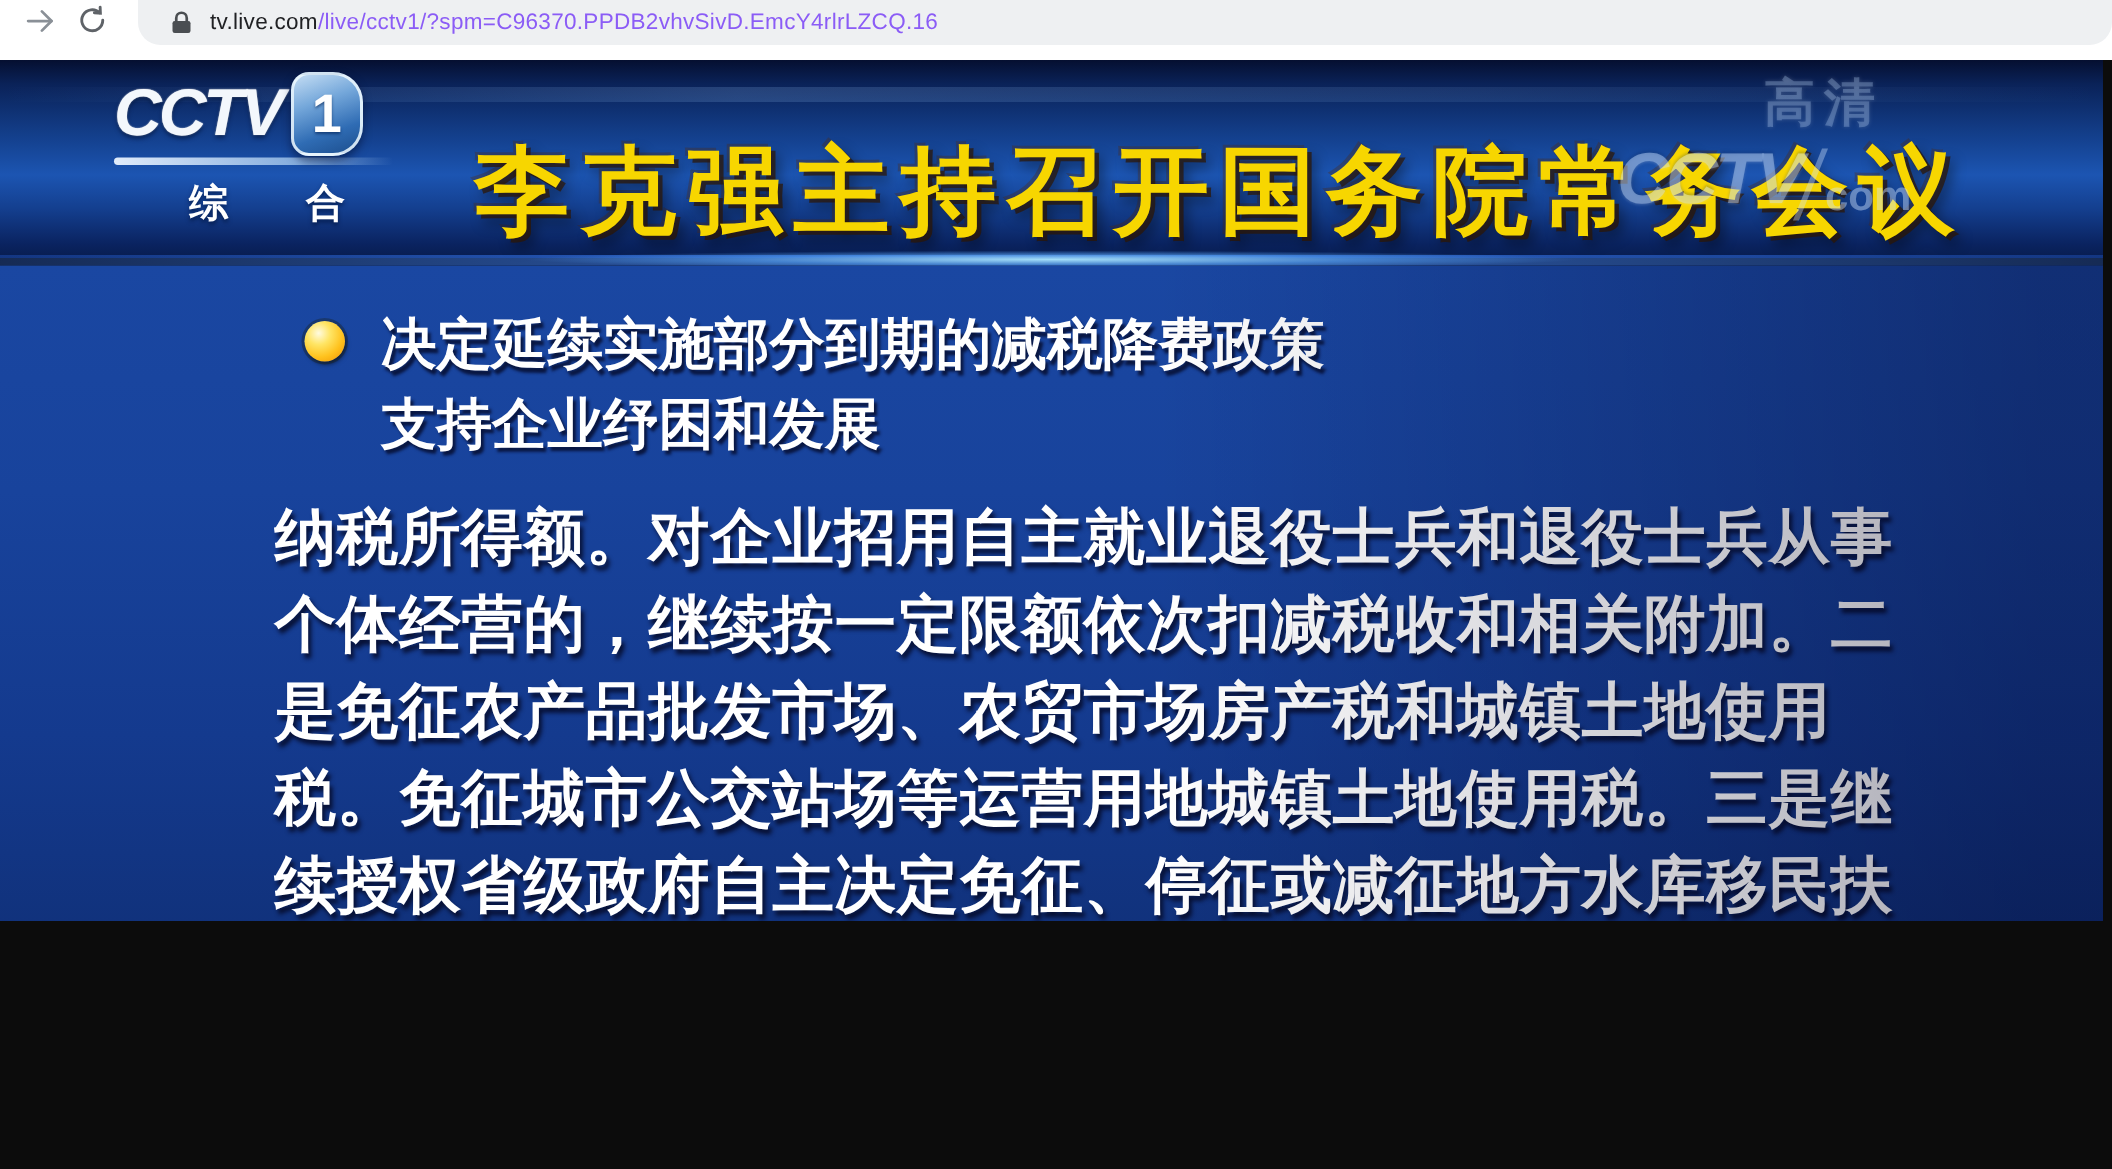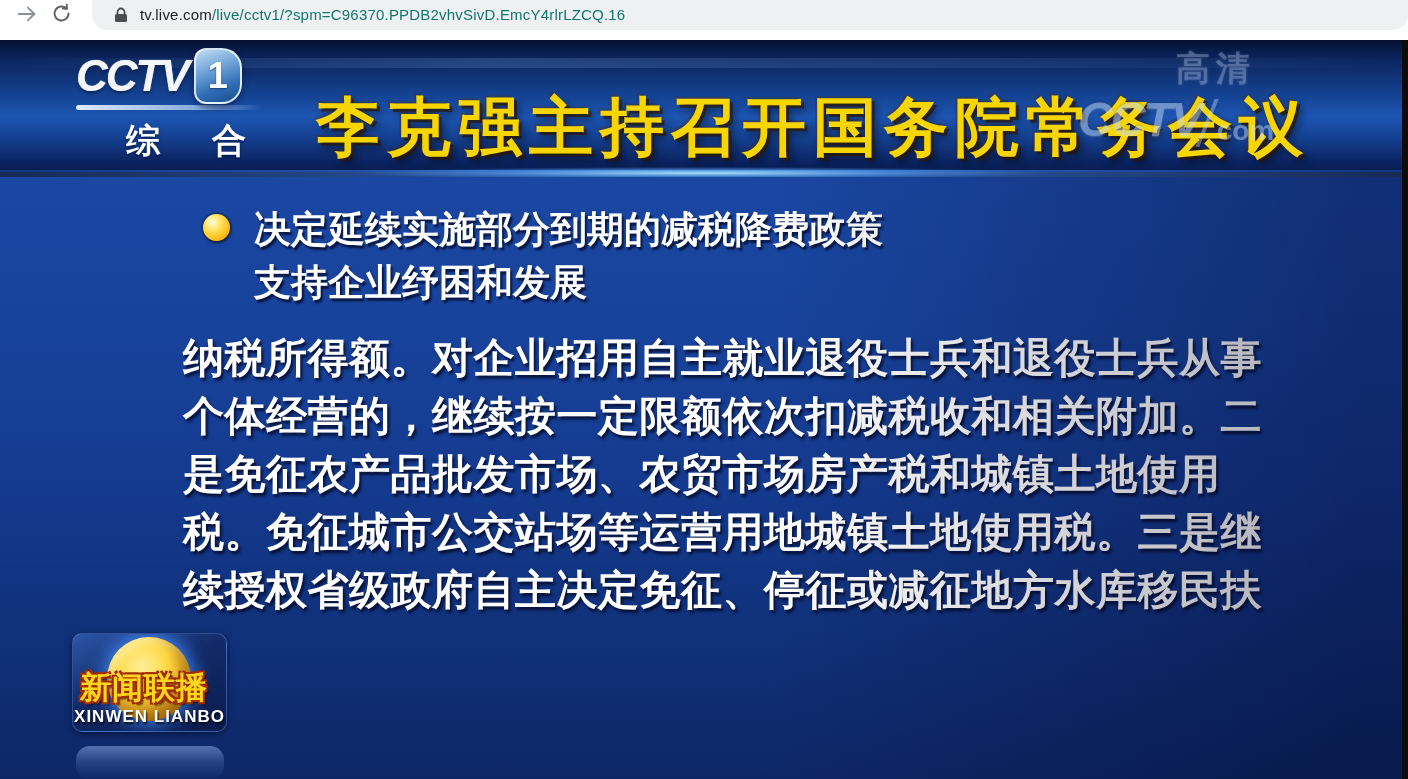--- a/index.html
+++ b/index.html
@@ -9,25 +9,25 @@
 
   
   .toolbar { position:absolute; top:0; left:0; width:100%; height:40px; background:#fff;
     display:flex; align-items:flex-start; padding:2px 0 0 10px; }
   .nav-btn { border:none; background:transparent; width:34px; height:30px; display:flex;
     align-items:center; justify-content:center; cursor:pointer; margin-top:-2px; }
   .omnibox { flex:1; height:31px; margin-left:14px; margin-top:-3px; background:#eef0f2;
     border-radius:0 0 15px 15px; display:flex; align-items:center; padding:0 14px; }
   .omnibox .lock { display:flex; margin:0 12px 0 8px; }
   .url { font-size:15px; color:#202124; letter-spacing:.2px; white-space:nowrap; }
-  .url .path { color:#0f766e; }
+  .url .path { color:#8b5cf6; }
 
   
   .video-frame { position:absolute; top:40px; left:0; width:1408px; height:739px; background:#0c0c0c; }
-  .video-content { position:absolute; top:0; left:0; width:1402px; height:739px; overflow:hidden; }
+  .video-content { position:absolute; top:0; left:0; width:1402px; height:574px; overflow:hidden; }
 
   
   .banner { position:absolute; top:0; left:0; width:100%; height:132px;
     background:linear-gradient(180deg,#050f30 0%,#0a2258 12%,#14418f 40%,#1c55b2 58%,#143f8f 75%,#0a2360 93%,#081d50 100%); }
   .banner::before { content:""; position:absolute; top:18px; left:0; width:100%; height:10px;
     background:linear-gradient(90deg,rgba(160,205,255,0) 0%,rgba(160,205,255,.18) 35%,rgba(160,205,255,.10) 70%,rgba(160,205,255,0) 100%); }
   .glowline { position:absolute; top:130px; left:0; width:100%; height:7px;
     background:linear-gradient(90deg,rgba(40,100,220,.35),rgba(60,130,255,.55) 30%,rgba(60,130,255,.55) 70%,rgba(40,100,220,.35));
     overflow:visible; }
   .glowline::after { content:""; position:absolute; top:-4px; left:18%; width:64%; height:14px;
@@ -38,21 +38,21 @@
   .cctv1-top { display:flex; align-items:center; }
   .cctv1-word { font-size:44px; font-weight:900; font-style:italic; color:#f3f7fc; letter-spacing:-2px;
     text-shadow:0 2px 3px rgba(0,20,60,.65),0 0 1px #fff; }
   .cctv1-num { width:48px; height:56px; margin-left:6px; border-radius:12px 20px 20px 12px;
     background:linear-gradient(160deg,#c4ddf4 0%,#74a7da 35%,#2f6cb4 70%,#1c4e8e 100%);
     border:2px solid rgba(240,250,255,.85); display:flex; align-items:center; justify-content:center;
     box-shadow:0 3px 6px rgba(0,10,40,.5); }
   .cctv1-num i { font-style:normal; font-size:36px; font-weight:900; color:#fff; text-shadow:0 1px 2px rgba(0,30,80,.6); }
   .cctv1-swoosh { width:186px; height:5px; margin-top:1px; border-radius:4px;
     background:linear-gradient(90deg,rgba(235,244,255,.95),rgba(170,205,240,.75) 65%,rgba(140,180,230,0)); }
-  .cctv1-sub { margin-top:8px; padding-left:50px; font-size:34px; font-weight:700; color:#fff;
+  .cctv1-sub { margin-top:8px; padding-left:50px; font-size:26px; font-weight:700; color:#fff;
     letter-spacing:52px; white-space:nowrap; text-shadow:0 2px 3px rgba(0,20,60,.7); }
 
   
   .headline { position:absolute; left:316px; top:44px; font-size:64px; font-weight:900; letter-spacing:7px;
     color:#f7d600; white-space:nowrap;
     text-shadow:3px 3px 0 rgba(45,22,0,.7),5px 6px 9px rgba(0,0,0,.45),-2px -2px 0 rgba(90,40,0,.3); }
 
   
   .watermark { position:absolute; right:44px; top:10px; width:280px; height:110px; opacity:.55; }
   .wm-row { display:flex; align-items:flex-end; margin-top:42px; }

